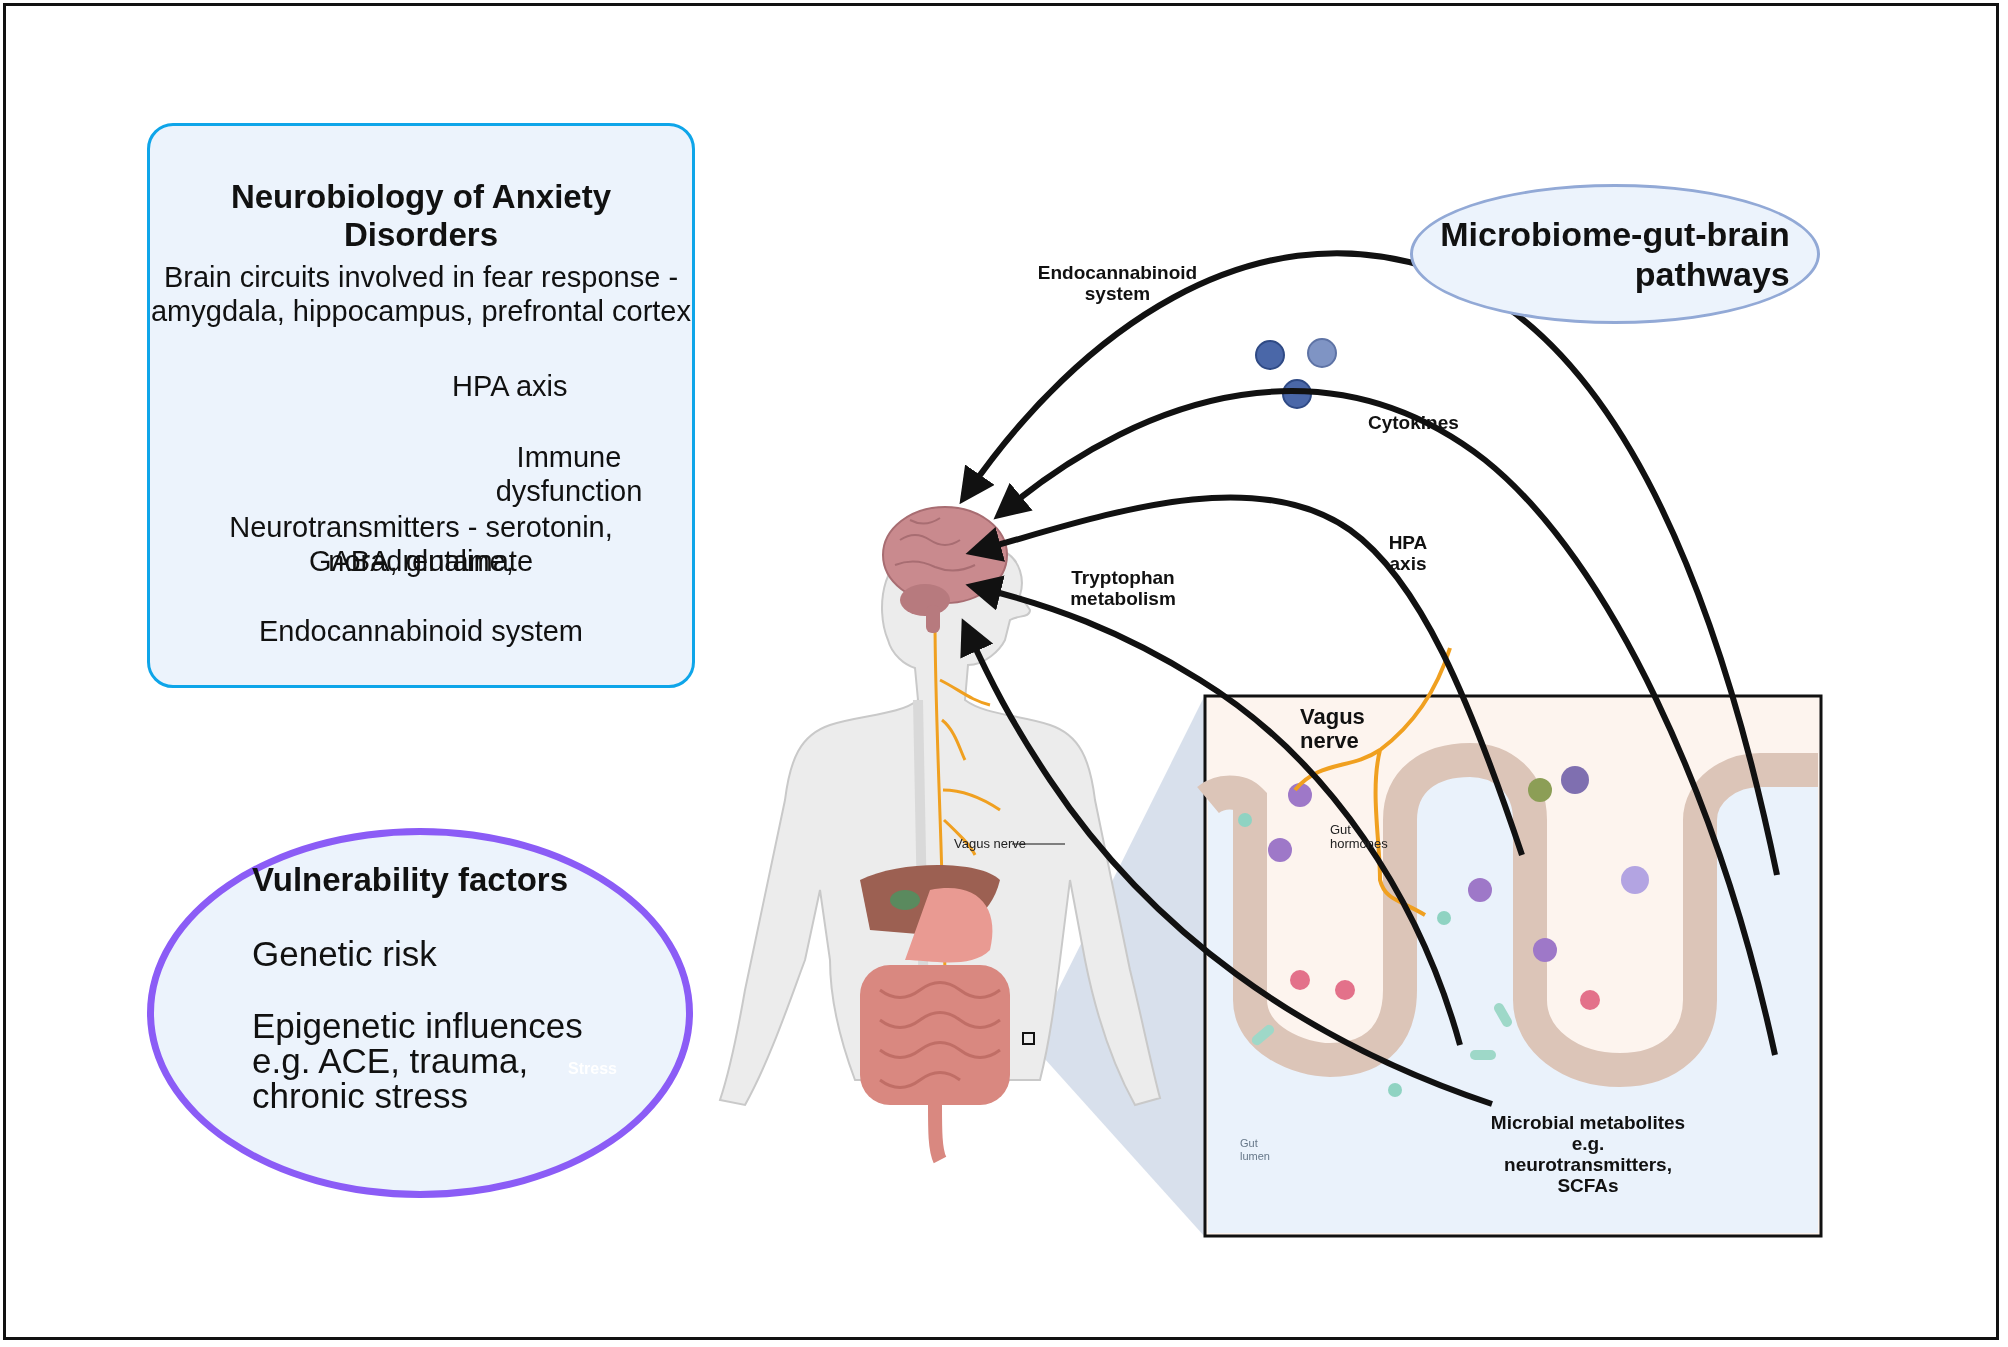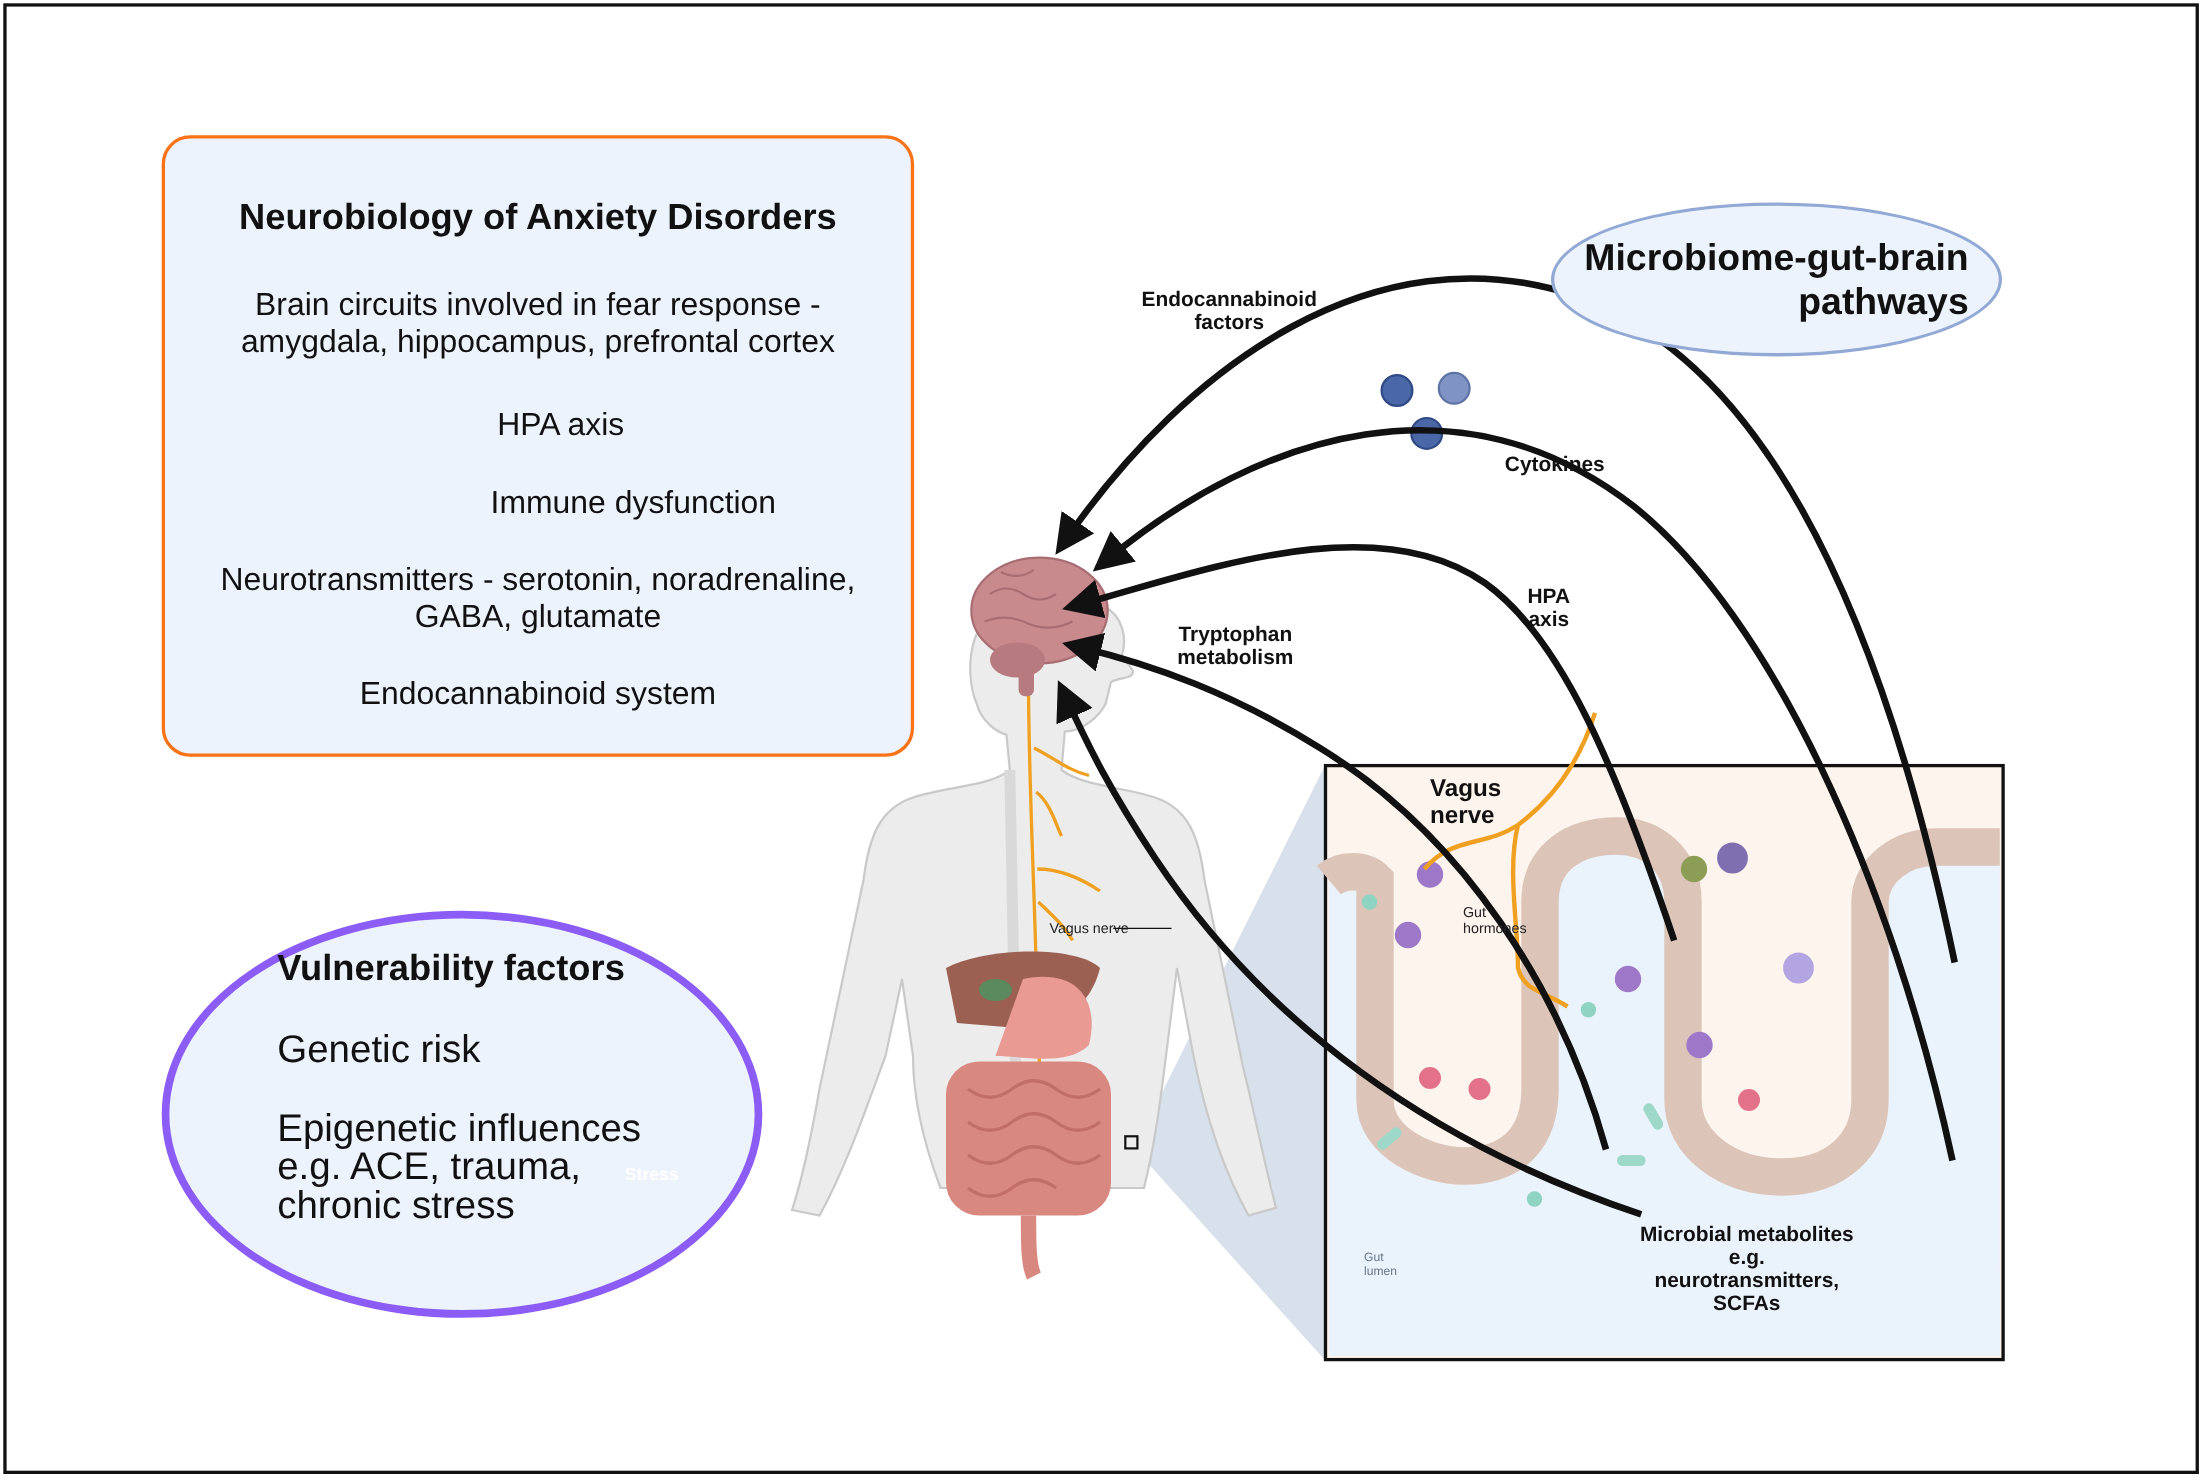--- a/index.html
+++ b/index.html
@@ -1,22 +1,22 @@
 <!DOCTYPE html>
 <html><head>
 <meta charset="utf-8">
 <style>
   html, body { margin:0; padding:0; background:#ffffff; }
   body { width:2008px; height:1347px; position:relative; overflow:hidden;
          font-family:"Liberation Sans", sans-serif; color:#111; }
   .frame { position:absolute; left:3px; top:3px; width:1996px; height:1337px;
            border:3px solid #111; box-sizing:border-box; }
   svg.main { position:absolute; left:0; top:0; }
-  .neuro-box { position:absolute; left:147px; top:123px; width:684px; height:565px;
-               background:#ecf3fc; border:3px solid #f97316; border-radius:26px; box-sizing:border-box; }
+  .neuro-box { position:absolute; left:147px; top:123px; width:548px; height:565px;
+               background:#ecf3fc; border:3px solid #0ea5e9; border-radius:26px; box-sizing:border-box; }
   .neuro-title { position:absolute; left:0; right:0; top:52px; text-align:center;
                  font-size:33px; font-weight:bold; }
   .neuro-line { position:absolute; text-align:center; font-size:29px; line-height:34px; }
   .vuln { position:absolute; left:147px; top:828px; width:546px; height:370px;
           background:#ecf3fc; border:7px solid #8b5cf6; border-radius:50%; box-sizing:border-box; }
   .vuln-title { position:absolute; left:98px; top:26px; font-size:33px; font-weight:bold; }
   .vuln-line { position:absolute; left:98px; font-size:35px; line-height:35px; }
   .mgb { position:absolute; left:1410px; top:184px; width:410px; height:140px;
          background:#ecf3fc; border:3px solid #92a9d6; border-radius:50%; box-sizing:border-box;
          display:flex; align-items:center; justify-content:center; text-align:right;
@@ -155,21 +155,21 @@
 
 <div class="mgb">
   <div>
     <div>Microbiome-gut-brain</div>
     <div>pathways</div>
   </div>
 </div>
 
 <div class="lbl" style="left:1030px;top:262px;width:175px;">
   <div>Endocannabinoid</div>
-  <div>factors</div>
+  <div>system</div>
 </div>
 <div class="lbl" style="left:1322px;top:412px;margin-left:46px;">Cytokines</div>
 <div class="lbl" style="left:1388px;top:532px;width:40px;">
   <div>HPA</div>
   <div>axis</div>
 </div>
 <div class="lbl" style="left:1068px;top:567px;width:110px;">
   <div>Tryptophan</div>
   <div>metabolism</div>
 </div>

